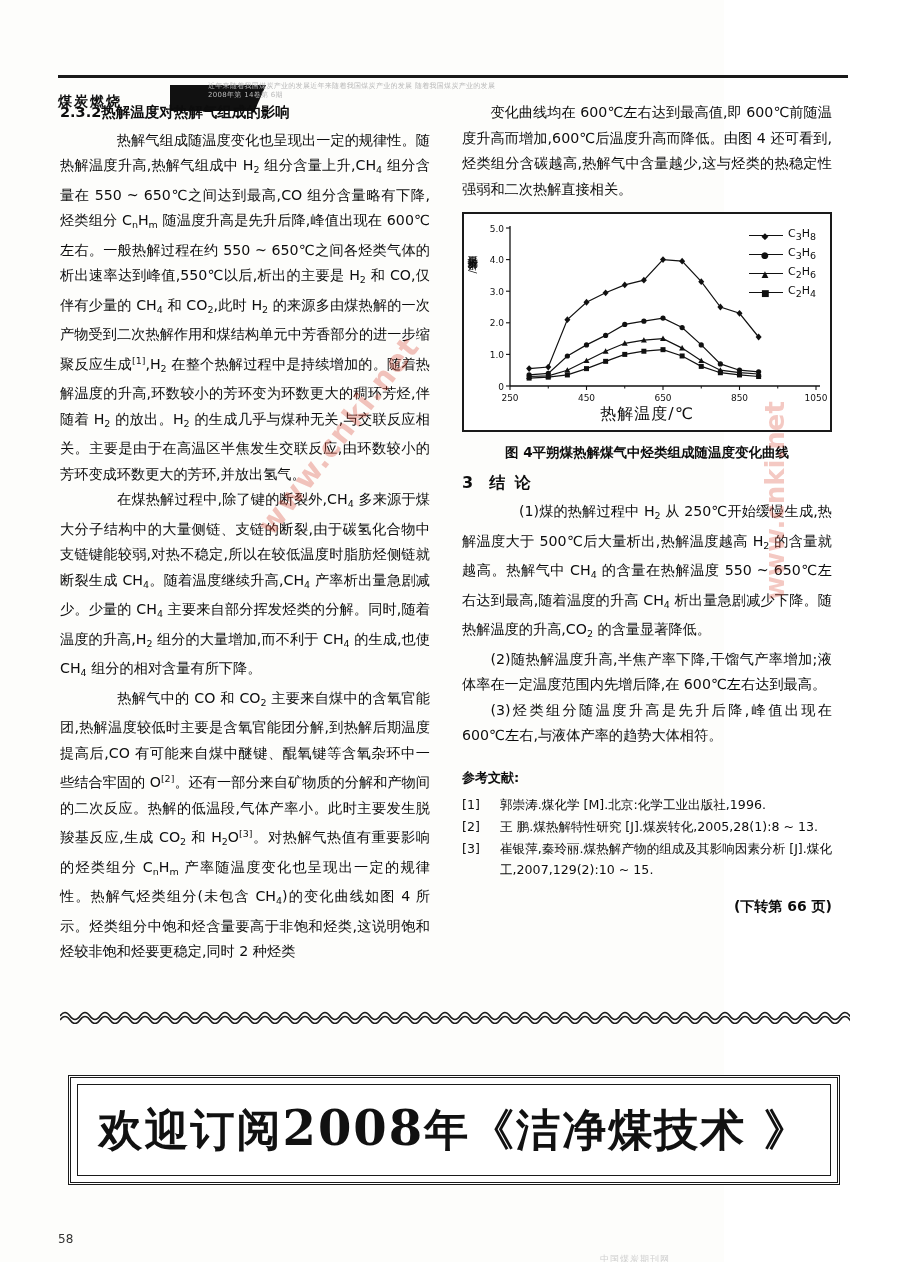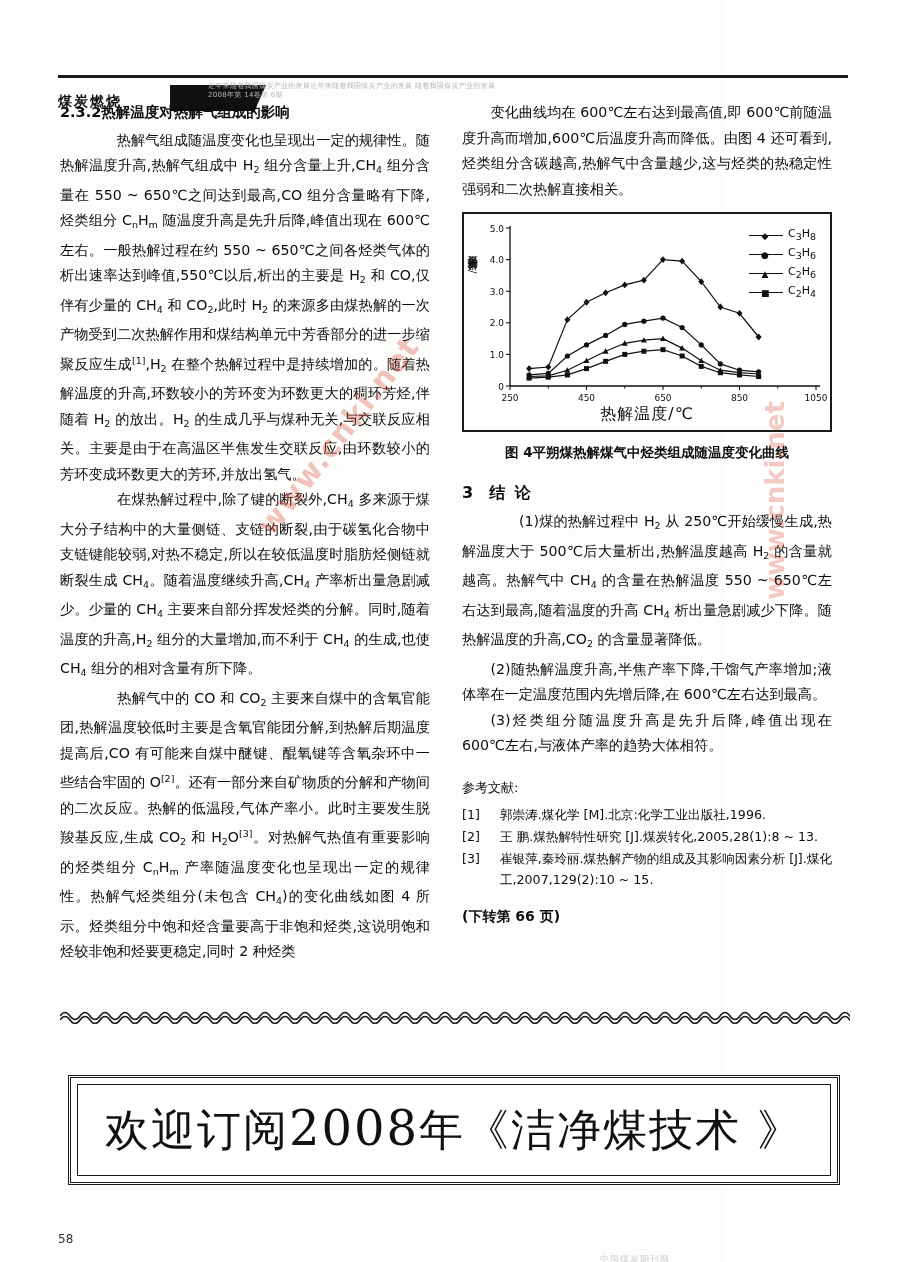--- a/index.html
+++ b/index.html
@@ -80,21 +80,21 @@
 
   p { margin: 0; text-indent: 2em; }
   .sec-head {
     margin: 0 0 2px 0;
     text-indent: 0;
     font-weight: bold;
     font-size: 14.5px;
   }
   .sec-head .num { }
   .big-head {
-    margin: 14px 0 4px 0;
+    margin: 4px 0 4px 0;
     text-indent: 0;
     font-weight: bold;
     font-size: 16px;
     letter-spacing: 2px;
   }
   .big-head .num { margin-right: 14px; }
   sub { font-size: 9.5px; vertical-align: -3px; }
   sup { font-size: 9.5px; vertical-align: 5px; }
 
   
@@ -161,39 +161,40 @@
     right: 0;
     bottom: 4px;
     text-align: center;
     font-size: 16px;
     letter-spacing: 1px;
   }
 
   
   .ref-head {
     text-indent: 0;
-    font-weight: normal;
+    font-weight: bold;
     font-size: 13px;
     margin: 16px 0 4px 0;
   }
   .ref-item {
     text-indent: 0;
     font-size: 12.6px;
     line-height: 21px;
     padding-left: 38px;
     position: relative;
     margin-bottom: 1px;
   }
   .ref-item .tag {
     position: absolute;
     left: 0; top: 0;
     width: 34px;
   }
   .continued {
     text-indent: 0;
+    text-align: right;
     font-weight: bold;
     font-size: 14px;
     margin-top: 14px;
   }
 
   
   .wave {
     position: absolute;
     left: 60px;
     top: 1010px;
@@ -217,21 +218,21 @@
     position: absolute;
     left: 6px; top: 6px; right: 6px; bottom: 6px;
     border: 1px solid #1a1a1a;
     display: flex;
     align-items: center;
     justify-content: center;
   }
   .ad-text {
     font-family: "DejaVu Serif", serif;
     font-size: 44px;
-    font-weight: normal;
+    font-weight: bold;
     letter-spacing: 2px;
     color: #111;
     white-space: nowrap;
   }
   .ad-text .year {
     font-family: "DejaVu Serif", serif;
     font-size: 48px;
   }
 
   

